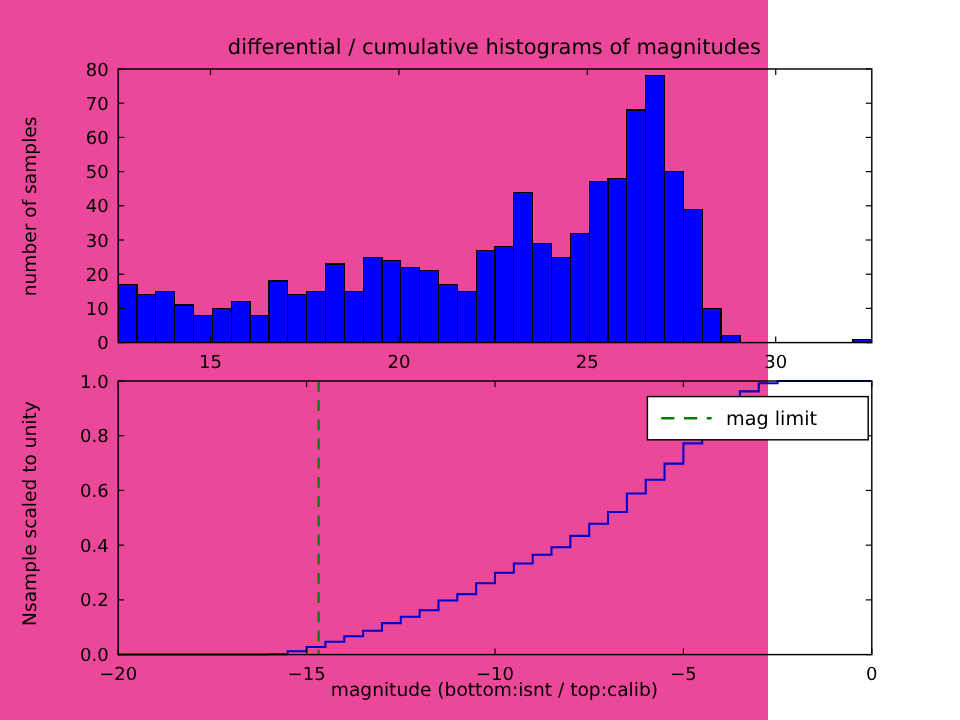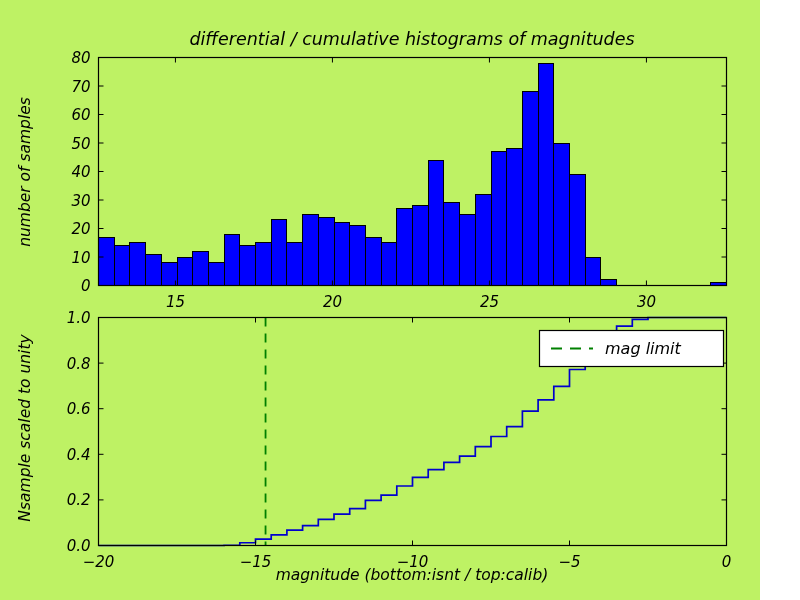--- a/index.html
+++ b/index.html
@@ -10,24 +10,23 @@
   body {
     width: 800px;
     height: 600px;
     font-family: "DejaVu Sans", sans-serif;
     overflow: hidden;
     position: relative;
   }
   #figure {
     position: absolute;
     left: 0; top: 0;
-    width: 760px;
+    width: 640px;
     height: 600px;
-    background: #bef264;
-    font-style: italic;
+    background: #ec4899;
   }
   svg { display: block; }
   .axis-line {
     fill: none;
     stroke: #000000;
     stroke-width: 1.2;
   }
   .tick-mark {
     stroke: #000000;
     stroke-width: 1.0;

